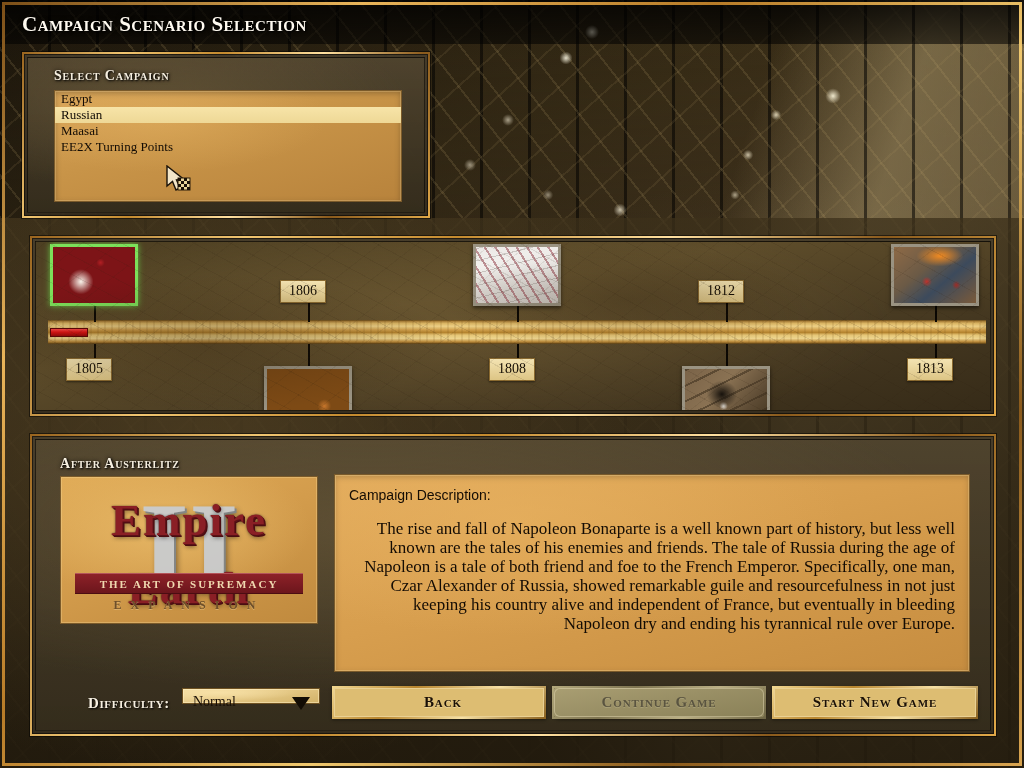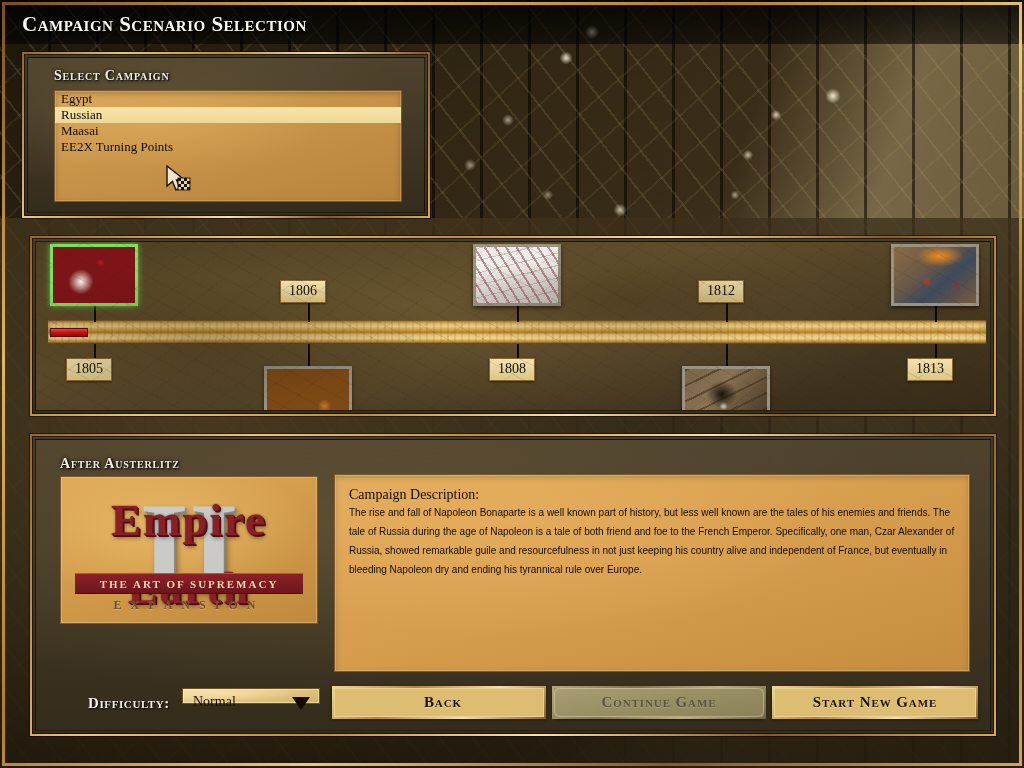--- a/index.html
+++ b/index.html
@@ -322,27 +322,28 @@
     position: absolute; left: 302px; top: 38px; width: 636px; height: 198px;
     border: 1px solid #7a5a2a;
     background:
       radial-gradient(ellipse 70% 80% at 28% 22%, rgba(234,180,98,.55), rgba(0,0,0,0) 75%),
       linear-gradient(165deg,#e2ab5c 0%,#d79e4e 45%,#c68d40 100%);
     box-shadow: inset 0 0 0 1px rgba(255,228,164,.3), inset 0 2px 6px rgba(0,0,0,.22);
     padding: 12px 14px;
     overflow: hidden;
   }
   .desc-heading {
+    font-family: Liberation Sans, sans-serif;
+    font-size: 14px; color: #140c04; margin-bottom: 16px;
+  }
+  .desc-body {
     font-family: Liberation Serif, serif;
-    font-size: 14px; color: #140c04; 
-  }
-  .desc-body {
-    font-family: Liberation Sans, sans-serif;
-    font-size: 10px; line-height: 19px; color: #140c04;
+    font-size: 17px; line-height: 19px; color: #140c04;
     white-space: pre-wrap;
+    text-align: right;
   }
 
   
   #controls-row { position: absolute; left: 0; right: 0; bottom: 12px; height: 36px; }
   #difficulty-label {
     position: absolute; left: 56px; top: 9px;
     font-family: "Liberation Serif", serif;
     font-size: 15px; font-variant: small-caps; font-weight: 700;
     letter-spacing: .6px;
     color: #f7f0e2;

